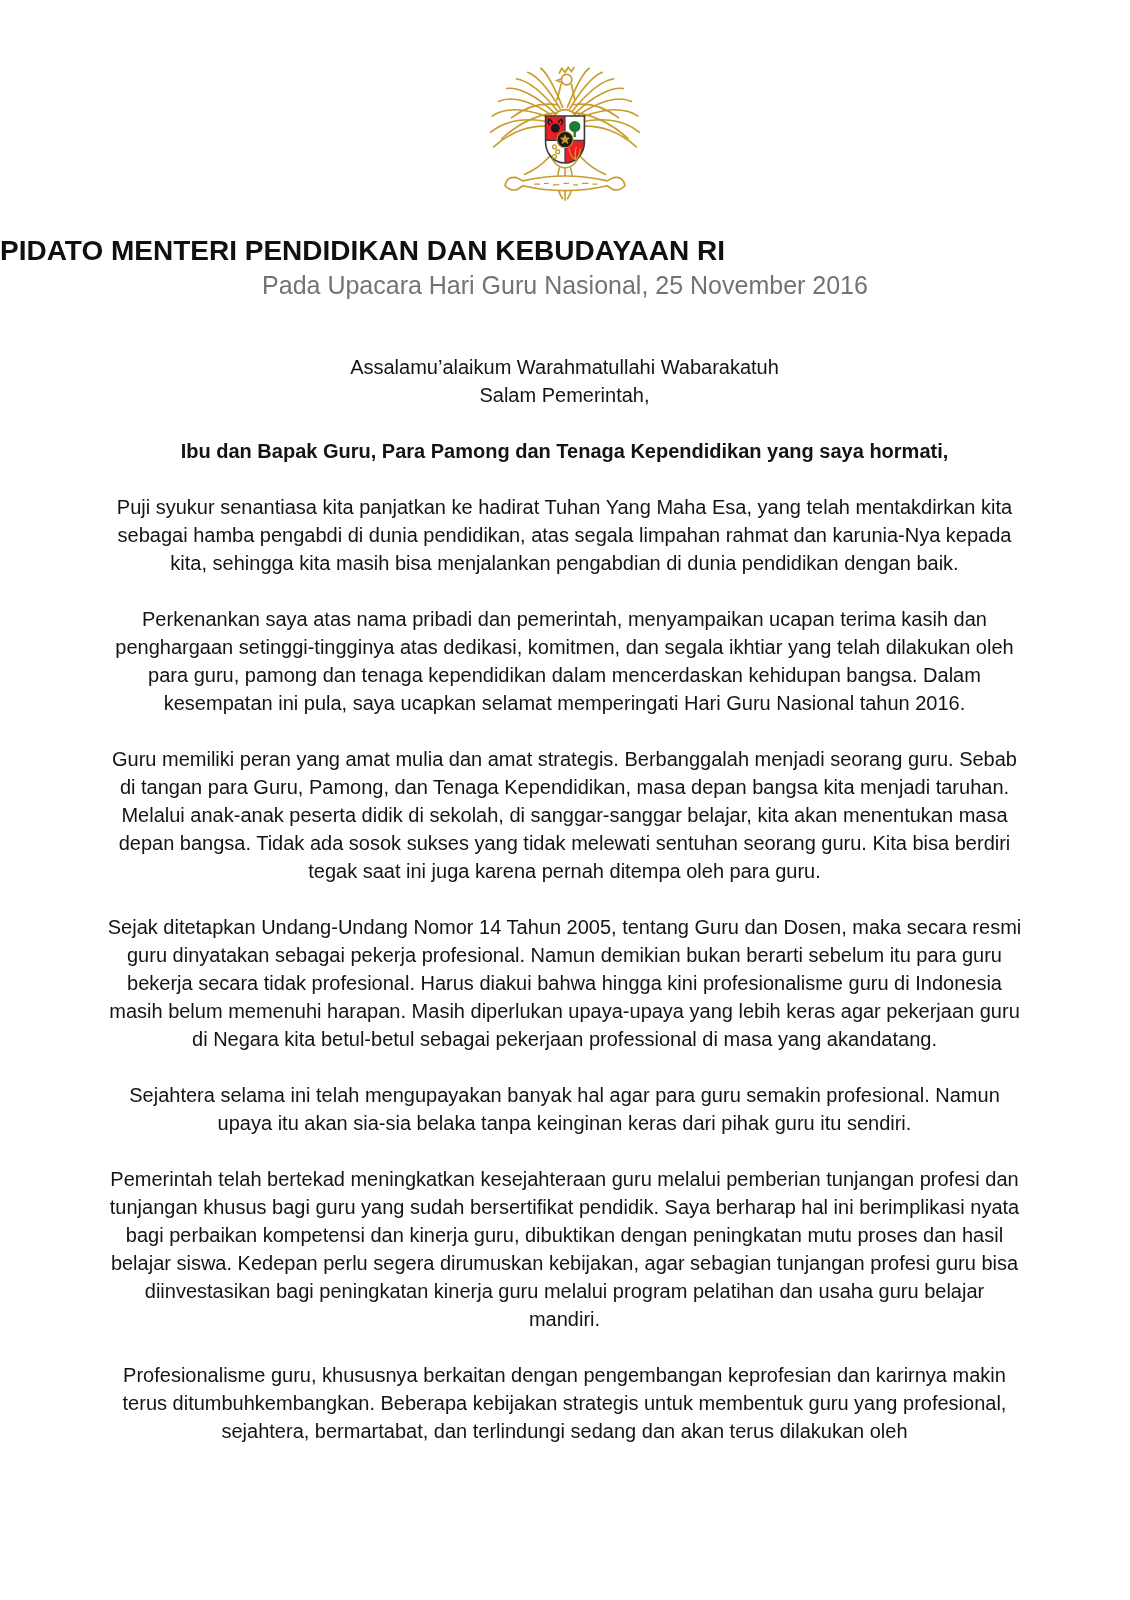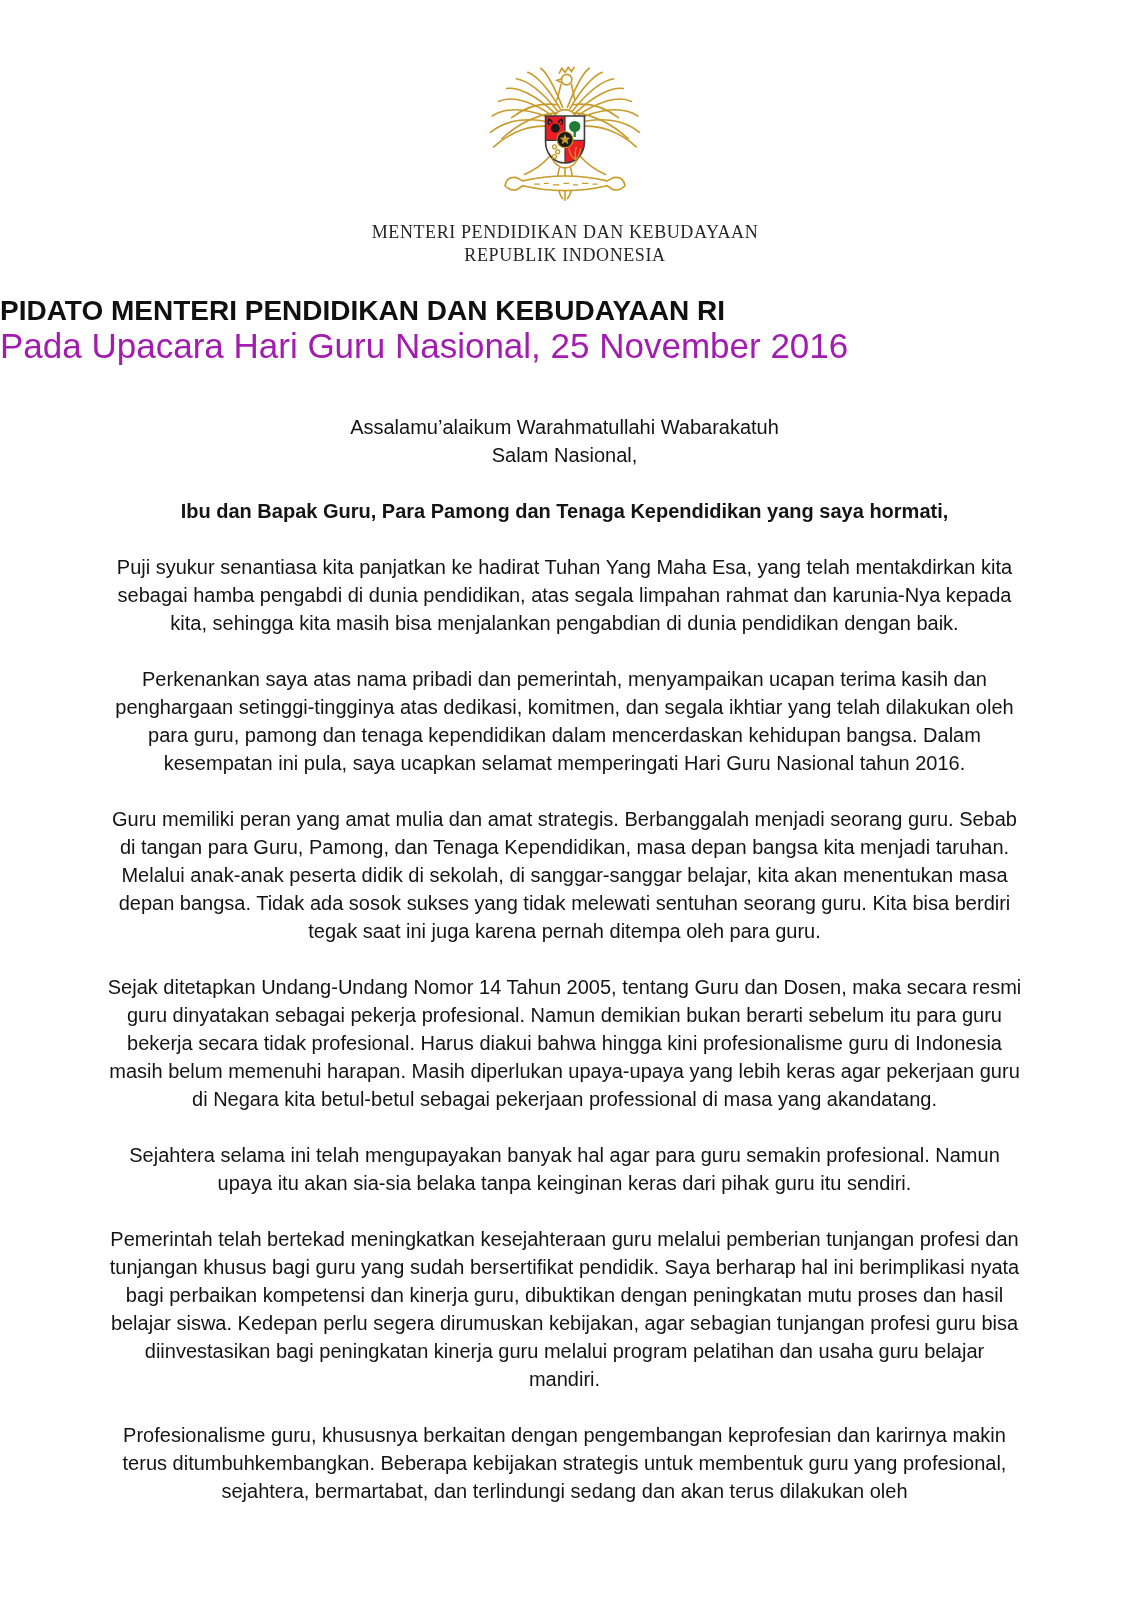--- a/index.html
+++ b/index.html
@@ -22,23 +22,24 @@
     color:#262626;
   }
   .doc-title{
     text-align:left;
     font-size:28px;font-weight:700;
     line-height:34px;
     margin:27px 0 0 0;
     color:#101010;
   }
   .doc-subtitle{
-    font-size:35px;font-weight:400;
+    text-align:center;
+    font-size:25px;font-weight:400;
     line-height:35px;
-    color:#a21caf;
+    color:#737373;
   }
   .content{
     margin:50px 108px 0 107px;
     font-size:20px;
     line-height:28px;
   }
   .content p{margin:0 0 28px 0;text-align:center;}
   .line{display:block;}
   .just{text-align:justify;}
   .bold{font-weight:700;}
@@ -115,32 +116,28 @@
         </g>
 
         <path d="M113 118 q-1 -10 1 -16 M113 118 q-7 -5 -8 -14 M113 118 q6 -6 6 -14" stroke="#C89B2A" stroke-width="1.6" fill="none"></path>
 
         <circle cx="100" cy="93" r="10" fill="#1B1B1B" stroke="#C89B2A" stroke-width="1.4"></circle>
         <polygon points="100,86 101.76,90.57 106.66,90.84 102.85,93.93 104.11,98.66 100,96 95.89,98.66 97.15,93.93 93.34,90.84 98.24,90.57" fill="#C89B2A"></polygon>
       </g>
     </svg>
   </div>
 
-  <div class="org">
-    <div>MENTERI PENDIDIKAN DAN KEBUDAYAAN</div>
-    <div>REPUBLIK INDONESIA</div>
-  </div>
 
   <h1 class="doc-title">PIDATO MENTERI PENDIDIKAN DAN KEBUDAYAAN RI</h1>
   <div class="doc-subtitle">Pada Upacara Hari Guru Nasional, 25 November 2016</div>
 
   <div class="content">
     <p>
       <span class="line">Assalamu’alaikum Warahmatullahi Wabarakatuh</span>
-      <span class="line">Salam Nasional,</span>
+      <span class="line">Salam Pemerintah,</span>
     </p>
 
     <p class="bold">Ibu dan Bapak Guru, Para Pamong dan Tenaga Kependidikan yang saya hormati,</p>
 
     <p class="just">Puji syukur senantiasa kita panjatkan ke hadirat Tuhan Yang Maha  Esa, yang telah mentakdirkan kita sebagai hamba pengabdi di dunia pendidikan, atas segala limpahan rahmat dan karunia-Nya kepada kita, sehingga kita masih bisa menjalankan pengabdian di dunia pendidikan dengan baik.</p>
     <p class="just">Perkenankan saya atas nama pribadi dan pemerintah, menyampaikan ucapan terima kasih dan penghargaan setinggi-tingginya atas dedikasi, komitmen, dan segala ikhtiar yang telah dilakukan oleh para guru, pamong dan tenaga kependidikan dalam mencerdaskan kehidupan bangsa. Dalam kesempatan ini pula, saya ucapkan selamat memperingati Hari Guru Nasional tahun 2016.</p>
     <p class="just">Guru memiliki peran yang amat mulia dan amat strategis. Berbanggalah menjadi seorang guru. Sebab di tangan para Guru, Pamong, dan Tenaga Kependidikan, masa depan bangsa kita menjadi taruhan. Melalui anak-anak peserta didik di sekolah, di sanggar-sanggar belajar, kita akan menentukan masa depan bangsa. Tidak ada sosok sukses yang tidak melewati sentuhan seorang guru. Kita bisa berdiri tegak saat ini juga karena pernah ditempa oleh para guru.</p>
     <p class="just">Sejak ditetapkan Undang-Undang Nomor 14 Tahun 2005, tentang Guru dan Dosen, maka secara resmi guru dinyatakan sebagai pekerja profesional. Namun demikian bukan berarti sebelum itu para guru bekerja secara tidak profesional. Harus diakui bahwa hingga kini profesionalisme guru di Indonesia masih belum memenuhi harapan. Masih diperlukan upaya-upaya yang lebih keras agar pekerjaan guru di Negara kita betul-betul sebagai pekerjaan professional di masa yang akandatang.</p>
     <p class="just">Sejahtera selama ini telah mengupayakan banyak hal agar para guru semakin profesional. Namun upaya itu akan sia-sia belaka tanpa keinginan keras dari pihak guru itu  sendiri.</p>
 

